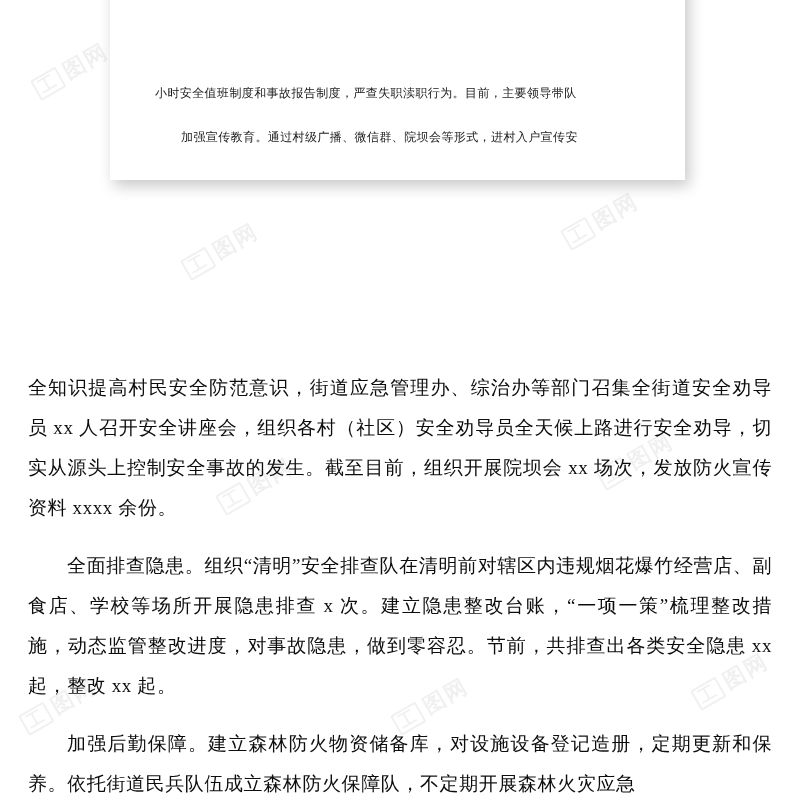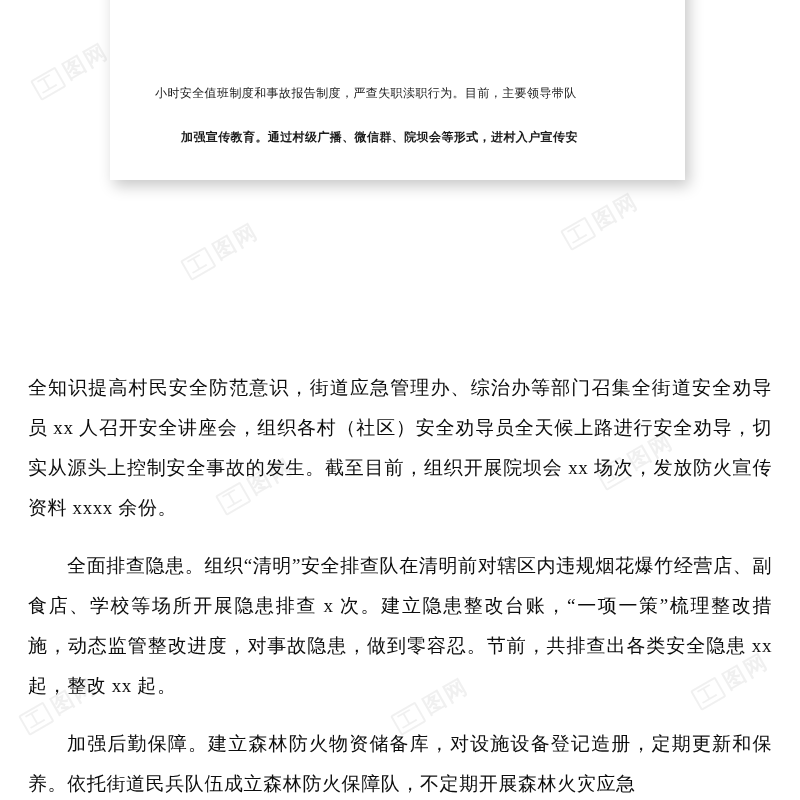--- a/index.html
+++ b/index.html
@@ -37,21 +37,20 @@
   }
   .preview-line {
     font-size: 12px;
     line-height: 30px;
     letter-spacing: 0.4px;
     white-space: nowrap;
     color: #1a1a1a;
   }
   .preview-line.indent {
     text-indent: 26px;
-    font-weight: bold;
   }
   .preview-gap {
     height: 14px;
   }
 
   
   .doc-body {
     position: absolute;
     left: 28px;
     top: 368px;

